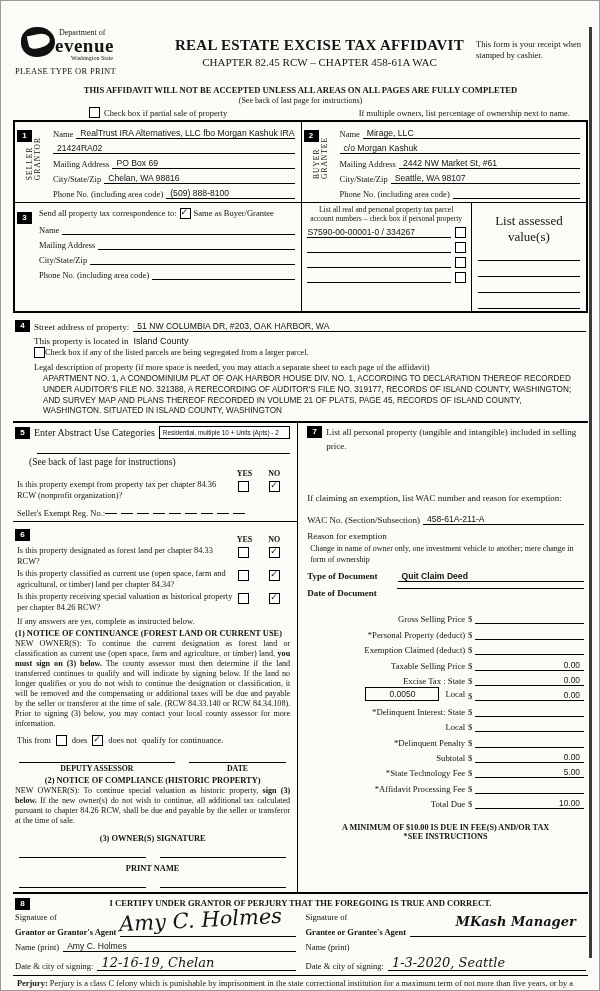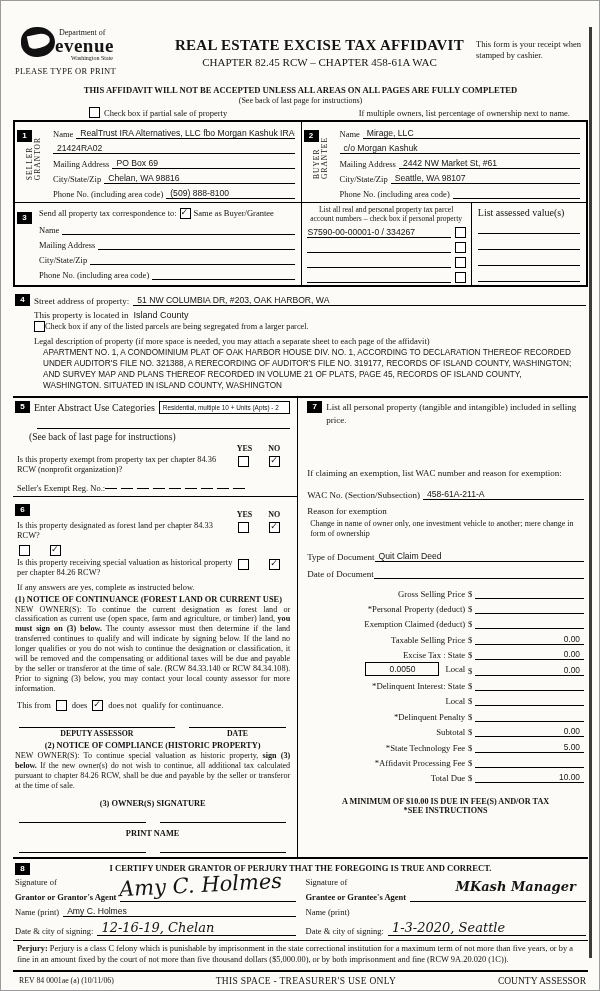--- a/index.html
+++ b/index.html
@@ -49,21 +49,21 @@
 
   .bottomparties{display:flex;}
   .corr{width:50%;box-sizing:border-box;padding:3px 6px 4px 2px;display:flex;}
   .corrfields{flex:1;min-width:0;}
   .corrhead{display:flex;align-items:center;height:14px;font-size:8.5px;gap:3px;}
   .parcelcol{width:30%;box-sizing:border-box;border-left:1px solid #000;border-right:1px solid #000;padding:2px 5px;}
   .parcelhead{font-size:7.6px;text-align:center;line-height:1.2;}
   .parcelrow{display:flex;align-items:flex-end;height:15px;gap:4px;}
   .parcelrow .fval{padding-left:1px;}
   .assessedcol{width:20%;box-sizing:border-box;padding:2px 6px;}
-  .assessedhead{font-size:10px;text-align:left;margin-top:2px;}
+  .assessedhead{font-size:13px;text-align:center;margin-top:8px;}
   .assessedrow{height:15px;border-bottom:1px solid #000;}
 
   
   .sec4{padding:3px 2px 0 2px;}
   .addr-row{display:flex;align-items:flex-end;gap:4px;height:16px;}
   .located{display:flex;align-items:flex-end;gap:5px;height:14px;margin-left:19px;}
   .segrow{display:flex;align-items:center;gap:0;height:13px;margin-left:19px;font-size:8.3px;}
   .legal-lbl{font-size:8.5px;margin:3px 0 2px 19px;}
   .legal-txt{font-family:"Liberation Sans",sans-serif;font-size:8.2px;line-height:1.32;margin:1px 8px 4px 28px;}
 
@@ -96,21 +96,21 @@
   .sigpair div{flex:1;border-top:1px solid #000;}
 
   
   .pp-row{display:flex;gap:4px;}
   .pp-txt{font-size:9px;line-height:1.5;}
   .claim-note{font-size:9px;margin-top:40px;}
   .wacrow{display:flex;align-items:flex-end;gap:3px;height:16px;margin-top:6px;}
   .wacrow .lbl{font-size:9px;}
   .reason-lbl{font-size:9px;margin-top:6px;}
   .reason-val{font-family:Liberation Serif, serif;font-size:8px;line-height:1.3;margin:3px 0 0 3px;}
-  .docrow{display:flex;align-items:flex-end;gap:0;height:17px;}
+  .docrow{display:flex;align-items:flex-start;gap:20px;height:17px;font-weight:bold;}
   .docrow .lbl{font-size:9px;}
   .money{margin-top:4px;}
   .mrow{display:flex;align-items:flex-end;height:15.4px;}
   .mlbl{width:158px;text-align:right;font-size:8.7px;white-space:nowrap;flex:none;}
   .dollar{width:10px;text-align:center;font-size:8.7px;flex:none;}
   .mline{flex:1;border-bottom:1px solid #000;text-align:right;font-family:"Liberation Sans",sans-serif;font-size:8.4px;padding-right:4px;}
   .ratebox{border:1.5px solid #000;font-family:"Liberation Sans",sans-serif;font-size:8.5px;padding:1px 0;width:72px;text-align:center;margin-right:6px;flex:none;}
   .minnote{font-size:8.2px;font-weight:bold;text-align:center;margin-top:14px;}
   .seeinstr{font-size:8.2px;font-weight:bold;text-align:center;}
 
@@ -343,20 +343,21 @@
             <span>NO</span>
           </div>
           <div class="qrow">
             <span class="qtxt">Is this property designated as forest land per chapter 84.33 RCW?</span>
             <span class="qboxes">
               <span class="cb"></span>
               <span class="cb checked"></span>
             </span>
           </div>
           <div class="qrow">
+            <span class="qtxt">Is this property classified as current use (open space, farm and agricultural, or timber) land per chapter 84.34?</span>
             <span class="qboxes">
               <span class="cb"></span>
               <span class="cb checked"></span>
             </span>
           </div>
           <div class="qrow">
             <span class="qtxt">Is this property receiving special valuation as historical property per chapter 84.26 RCW?</span>
             <span class="qboxes">
               <span class="cb"></span>
               <span class="cb checked"></span>

